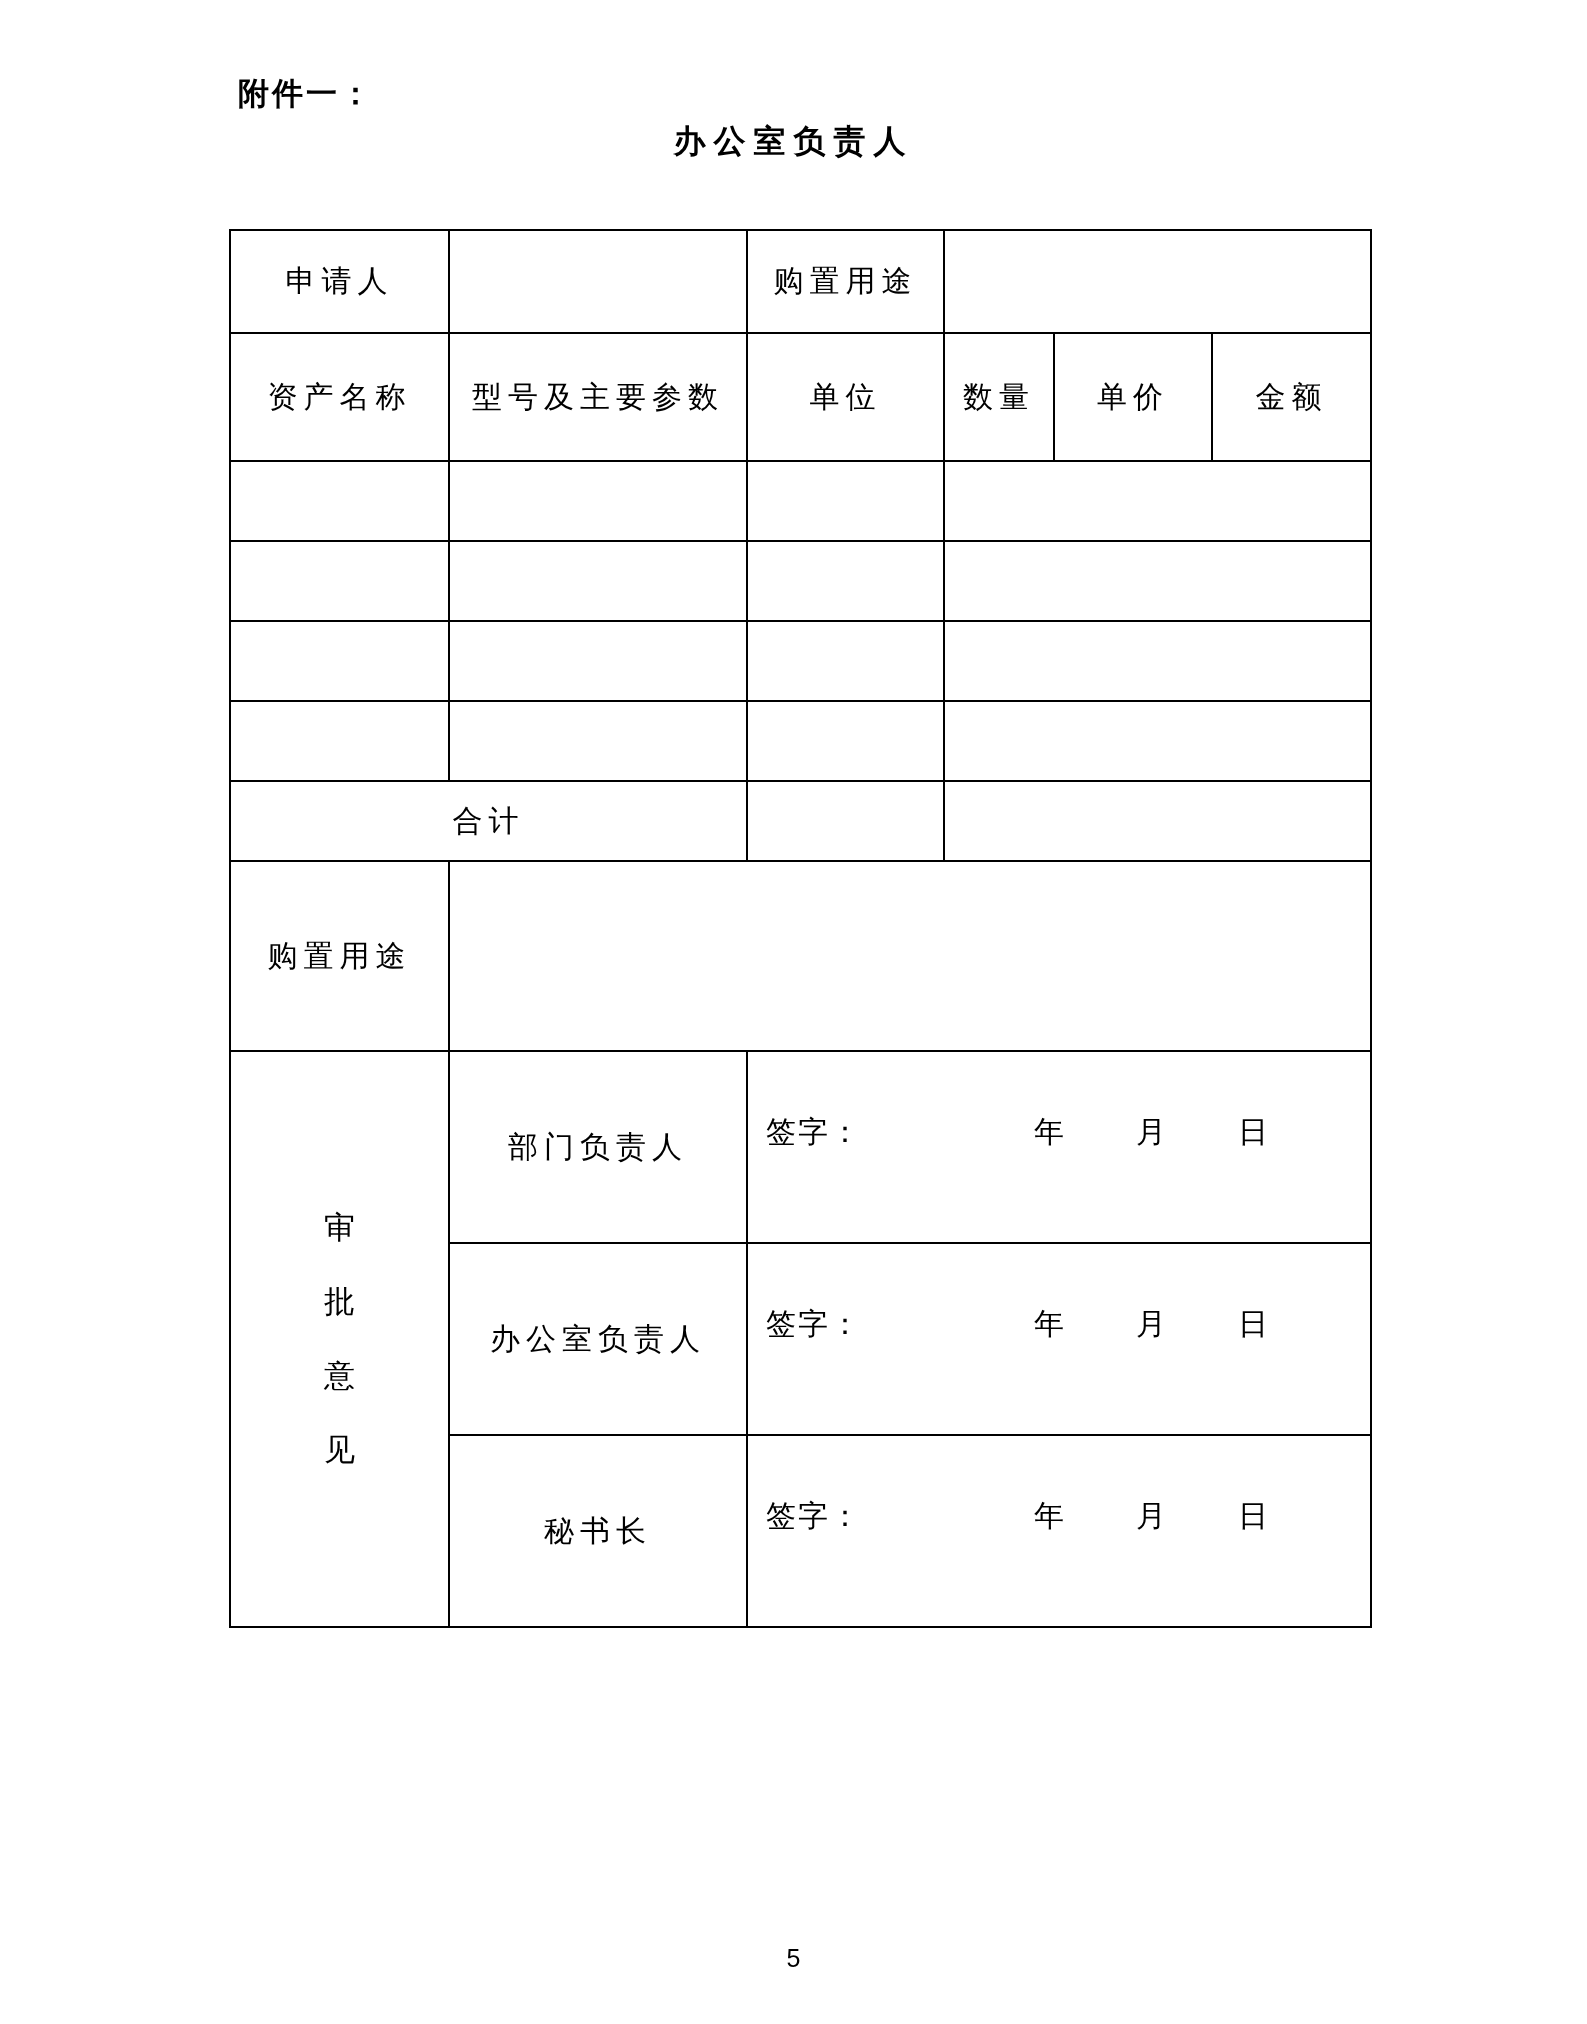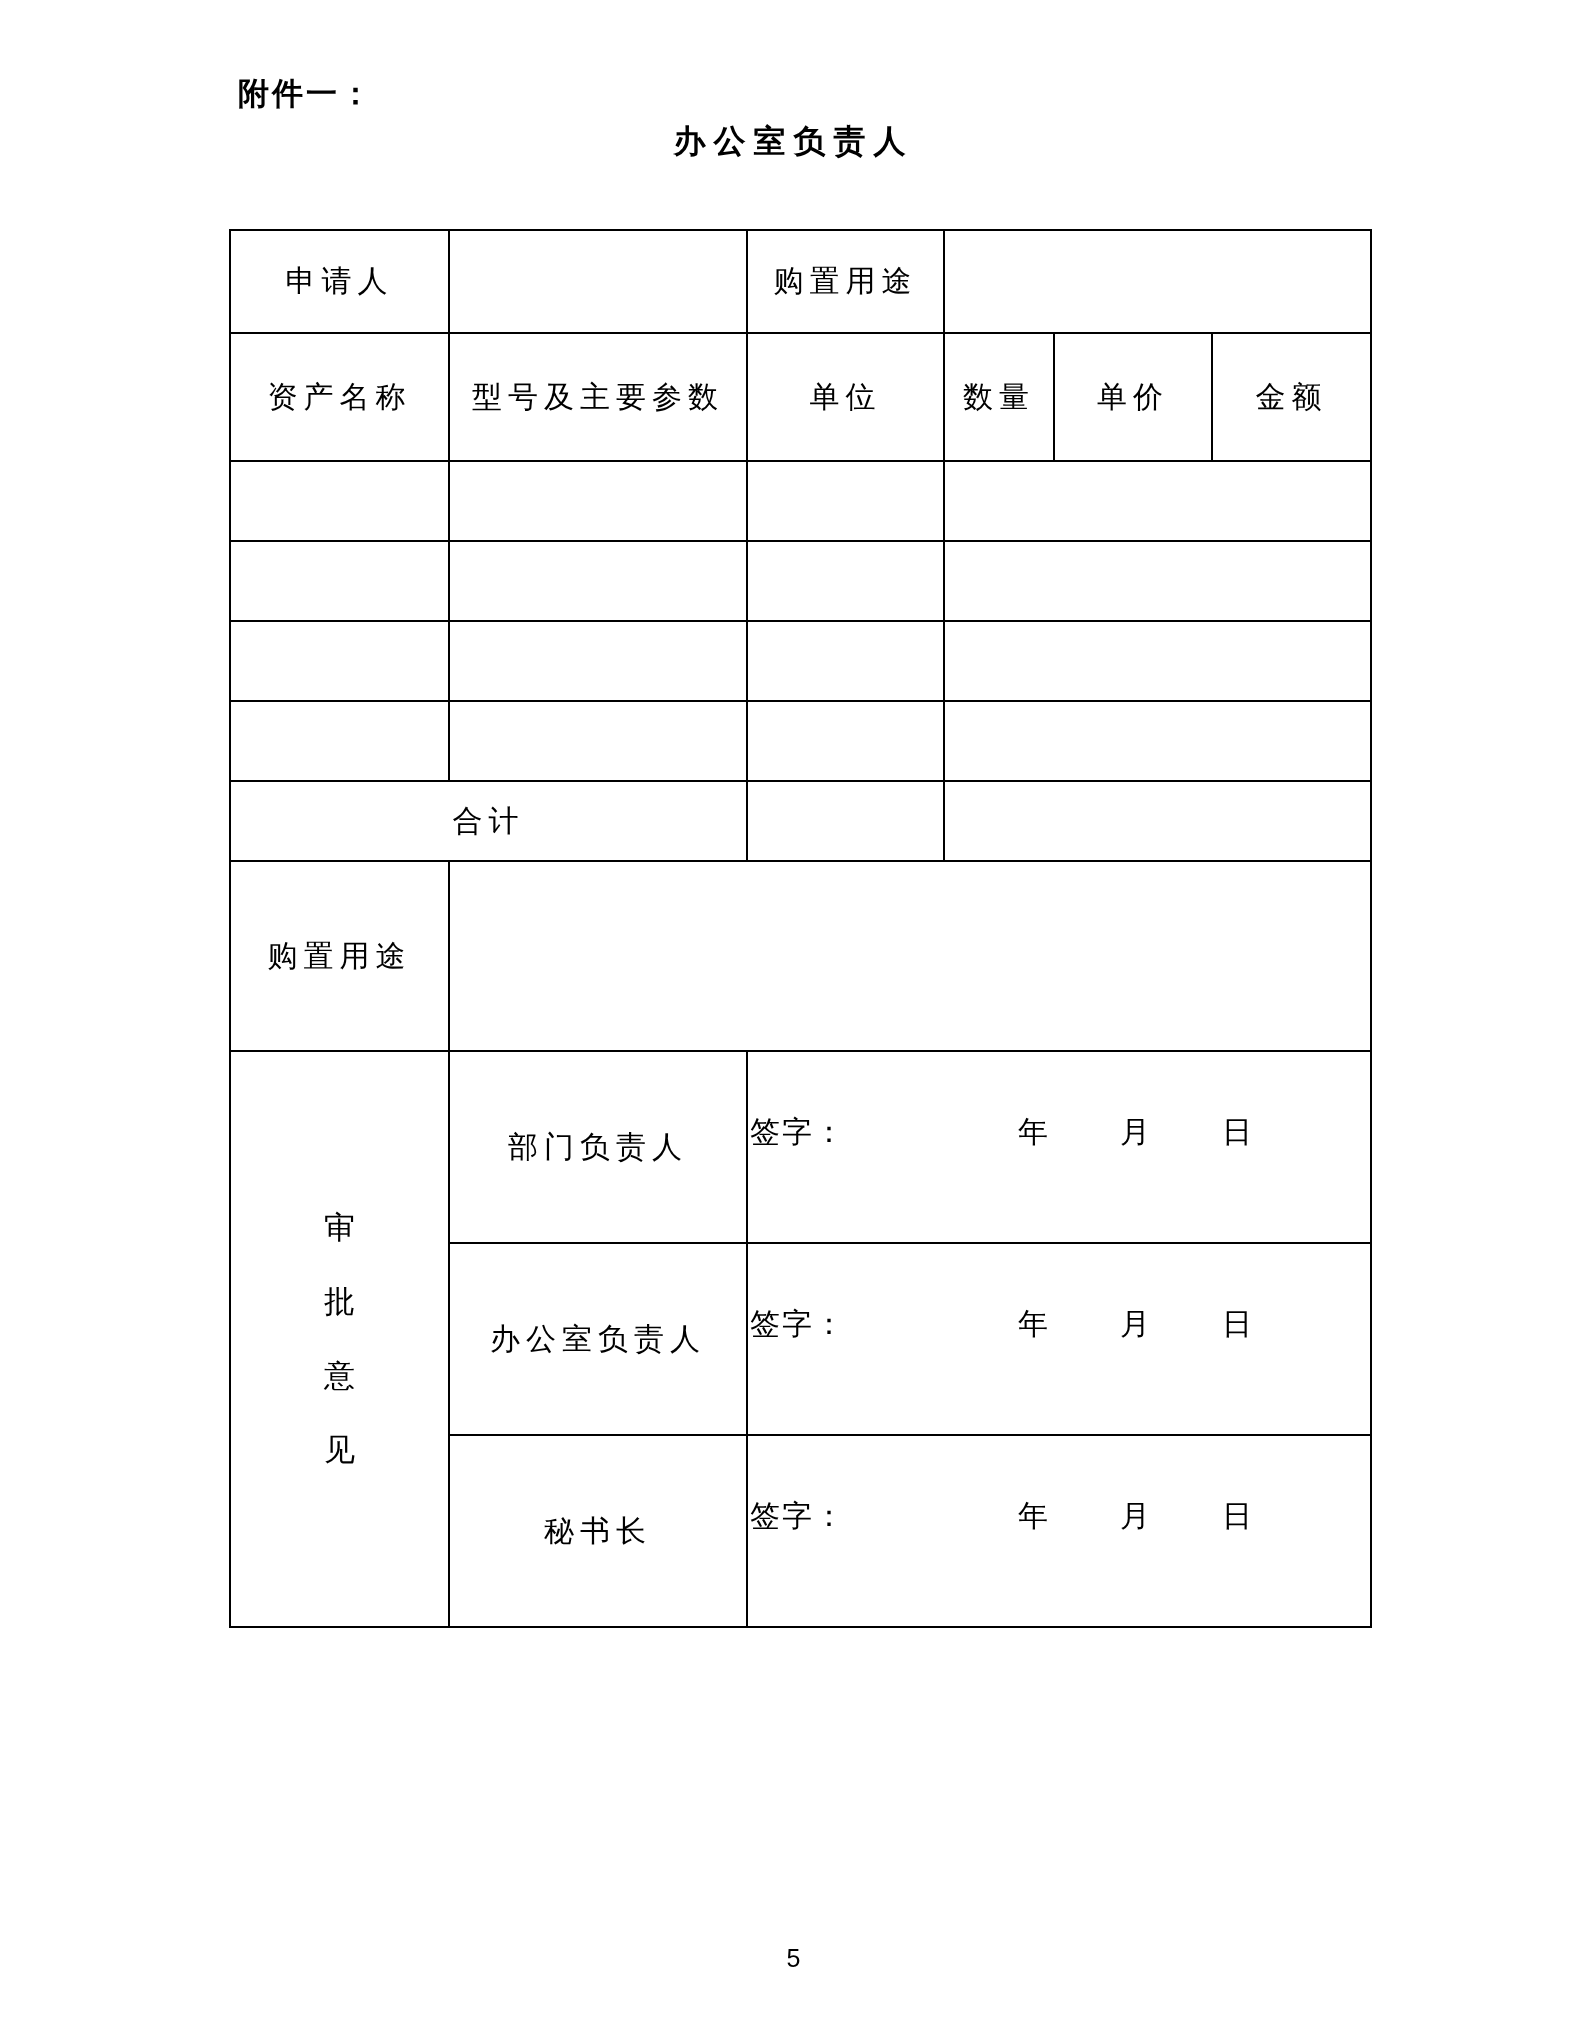--- a/index.html
+++ b/index.html
@@ -43,21 +43,21 @@
   td.vlabel div {
     display:flex; flex-direction:column;
     align-items:center; justify-content:center;
     gap:32px; font-size:31px; letter-spacing:0;
   }
   td.sign {
     vertical-align:bottom; text-align:left;
   }
   .sign-line {
     display:flex; align-items:baseline;
-    padding:0 0 30px 2px;
+    padding:0 0 30px 18px;
     font-size:30px; letter-spacing:2px;
   }
   .u-year  { margin-left:172px; }
   .u-month { margin-left:70px; }
   .u-day   { margin-left:70px; }
   .pagenum {
     position:absolute; left:0; top:1944px; width:100%;
     text-align:center;
     font-family:"Liberation Sans", sans-serif;
     font-size:25px;

